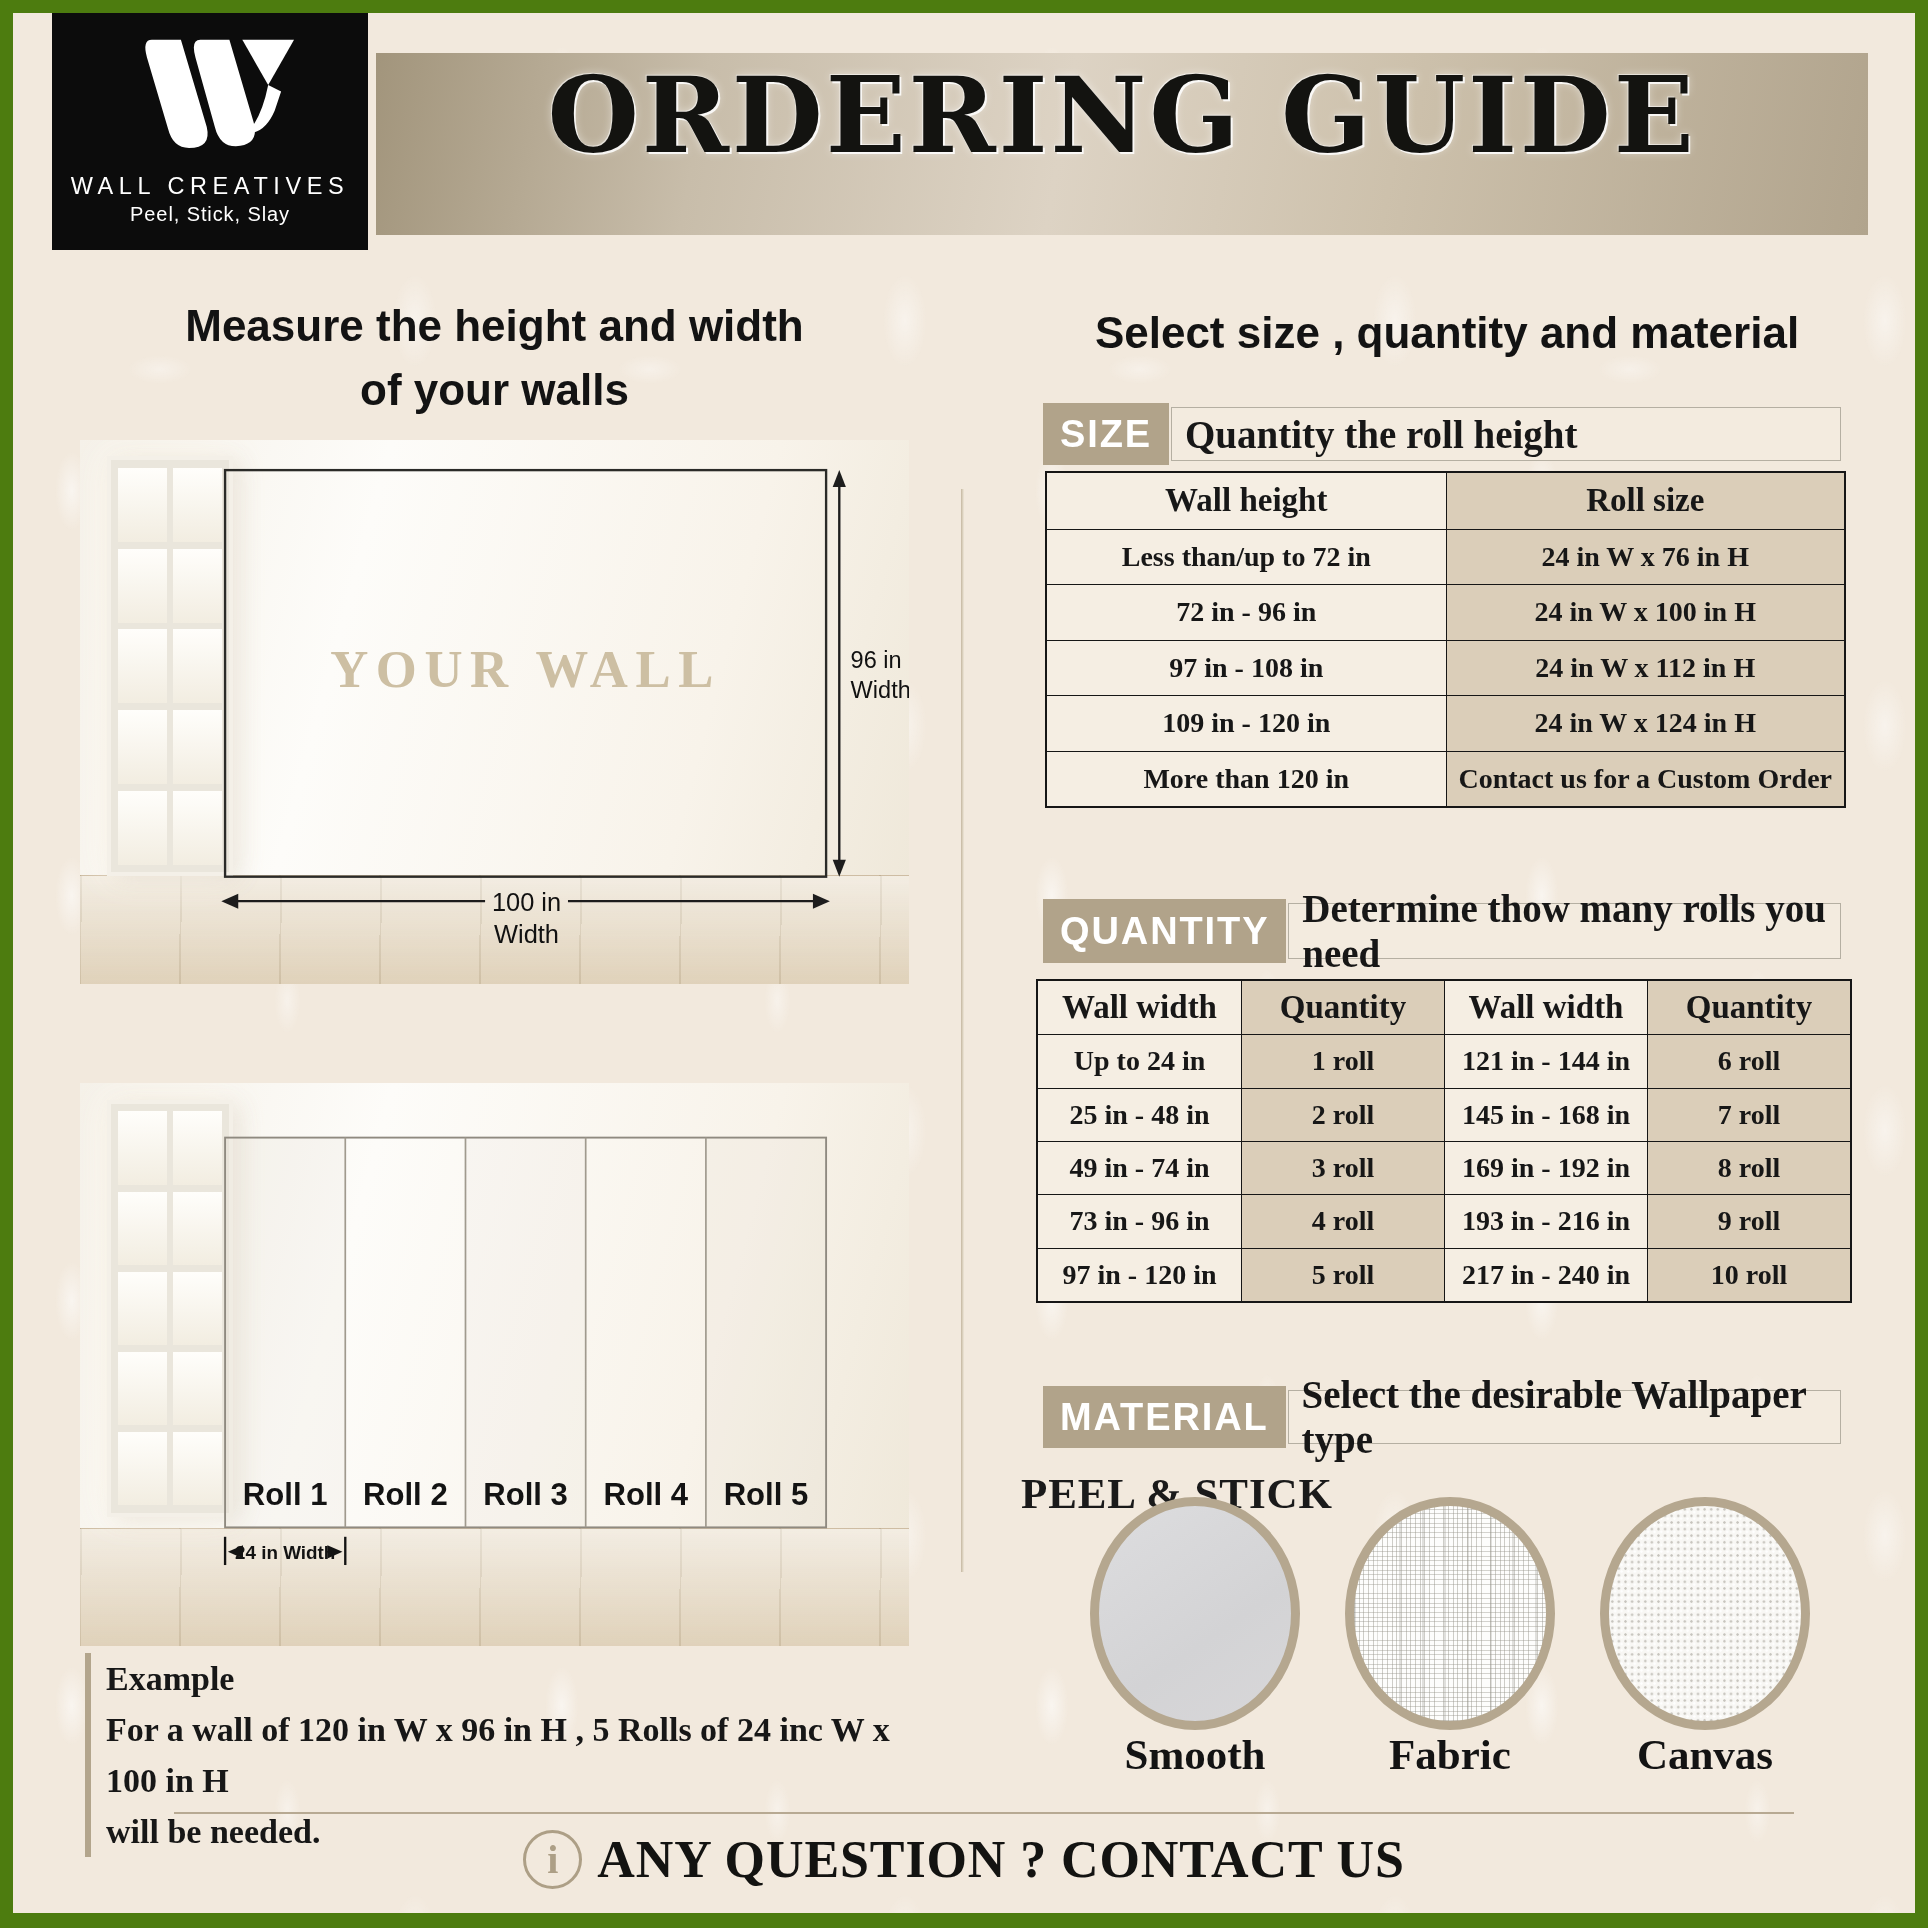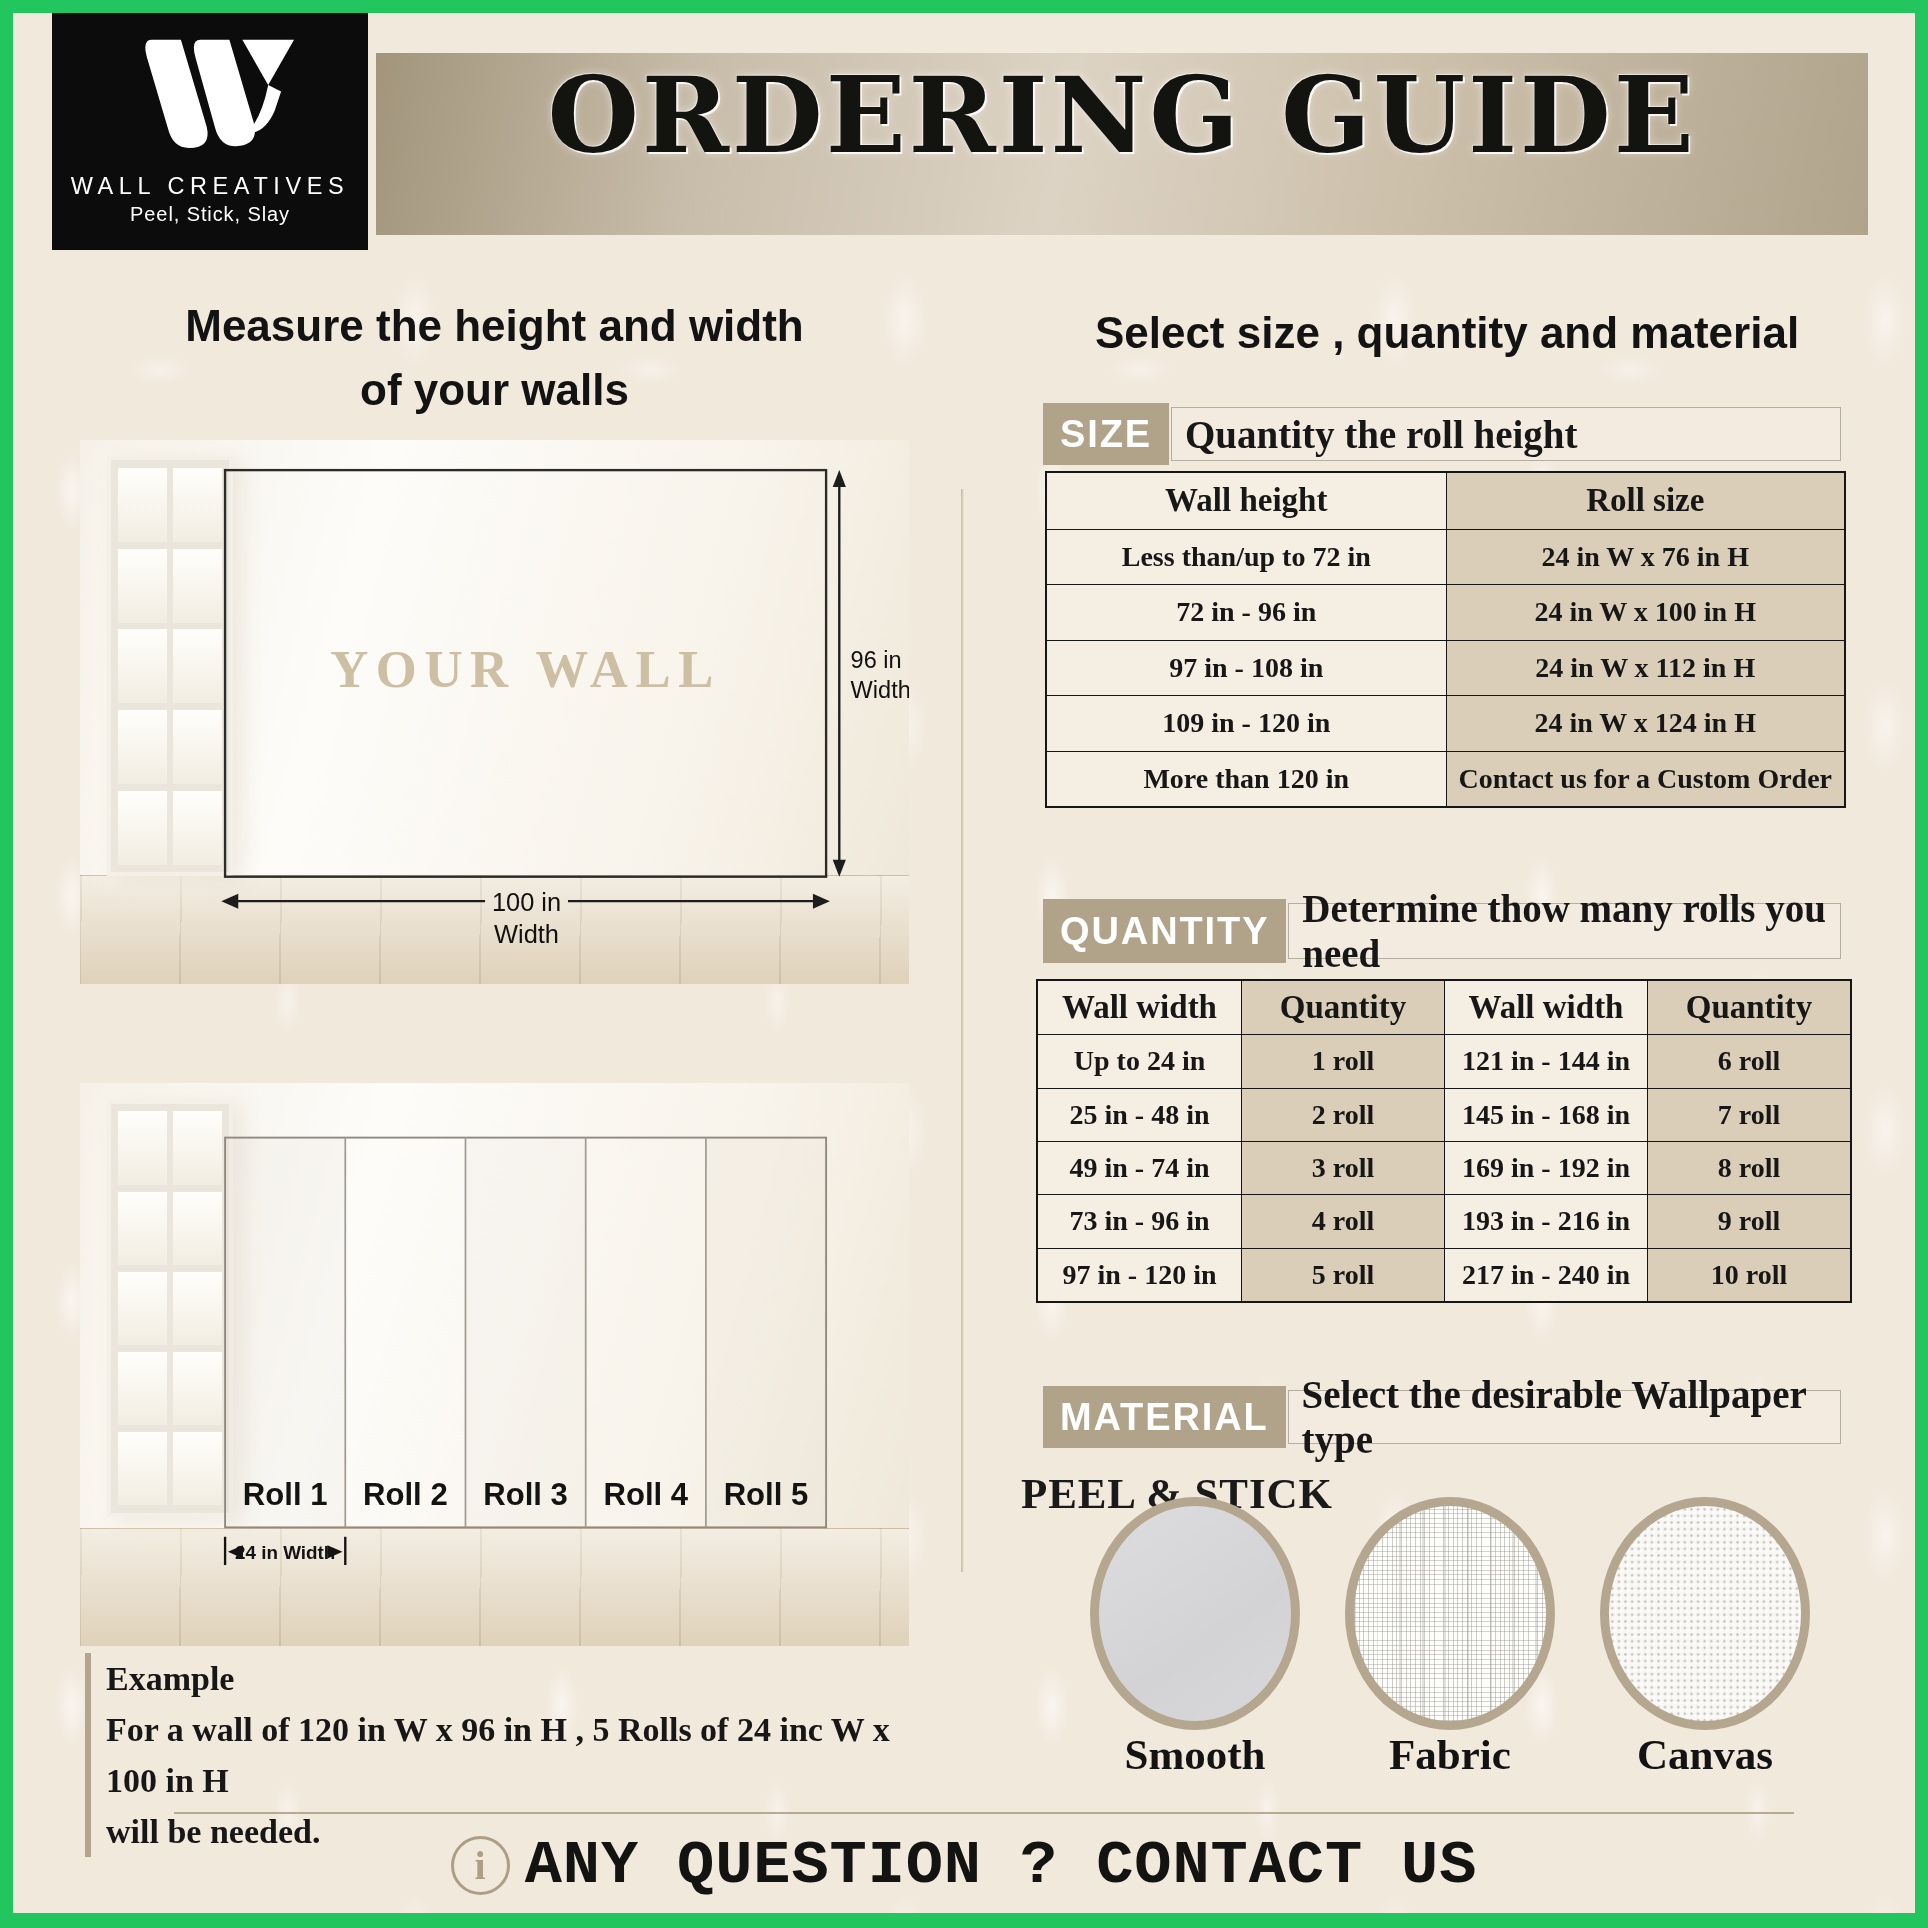--- a/index.html
+++ b/index.html
@@ -1,16 +1,16 @@
 <!DOCTYPE html>
 <html style="font-size:15px"><head>
 <meta charset="utf-8">
 <style>
   html,body{margin:0;padding:0;background:#fff;}
-  #canvas{position:relative;width:1928px;height:1928px;background:#22c55e;overflow:hidden;
+  #canvas{position:relative;width:1928px;height:1928px;background:#4d7c0f;overflow:hidden;
           font-family:"Liberation Sans",sans-serif;color:#1a1a1a;}
   .page{position:absolute;left:13px;top:13px;right:13px;bottom:15px;background-color:#f2e9dd;
         background-image:
           radial-gradient(ellipse 24.5px 58px at 12% 18%, rgba(255,255,255,.55), transparent 68%),
           radial-gradient(ellipse 19px 47px at 56% 44%, rgba(255,255,255,.40), transparent 68%),
           radial-gradient(ellipse 32px 68px at 82% 76%, rgba(255,255,255,.45), transparent 68%),
           radial-gradient(ellipse 47px 21px at 30% 88%, rgba(255,255,255,.35), transparent 68%);
         background-size:490px 405px;}
   .abs{position:absolute;}
 
@@ -102,21 +102,21 @@
   
   .example{left:72px;top:1640px;width:832px;border-left:6.6px solid #b3a58c;padding-left:15px;
            font-family:"Liberation Serif",serif;font-weight:bold;font-size:34px;line-height:1.5;color:#171717;}
 
   
   .bottom-rule{left:161px;top:1799px;width:1620px;height:1.9px;background:#b7a992;}
   .footer{left:0;top:1817px;width:100%;display:flex;align-items:center;justify-content:center;gap:15px;}
   .info-icon{width:53px;height:53px;border-radius:50%;border:3.8px solid #ad9f86;color:#ad9f86;
              display:flex;align-items:center;justify-content:center;
              font-family:"Liberation Serif",serif;font-weight:bold;font-size:40px;}
-  .footer-text{font-family:Liberation Mono, monospace;font-weight:bold;font-size:62px;
+  .footer-text{font-family:Liberation Serif, serif;font-weight:bold;font-size:52px;
                letter-spacing:0.9px;color:#131311;}
 </style>
 </head>
 <body>
 
 <div id="canvas">
 <div class="page">
 
   <div class="abs logo-box">
     <svg width="198" height="139" viewBox="0 0 120 86">

